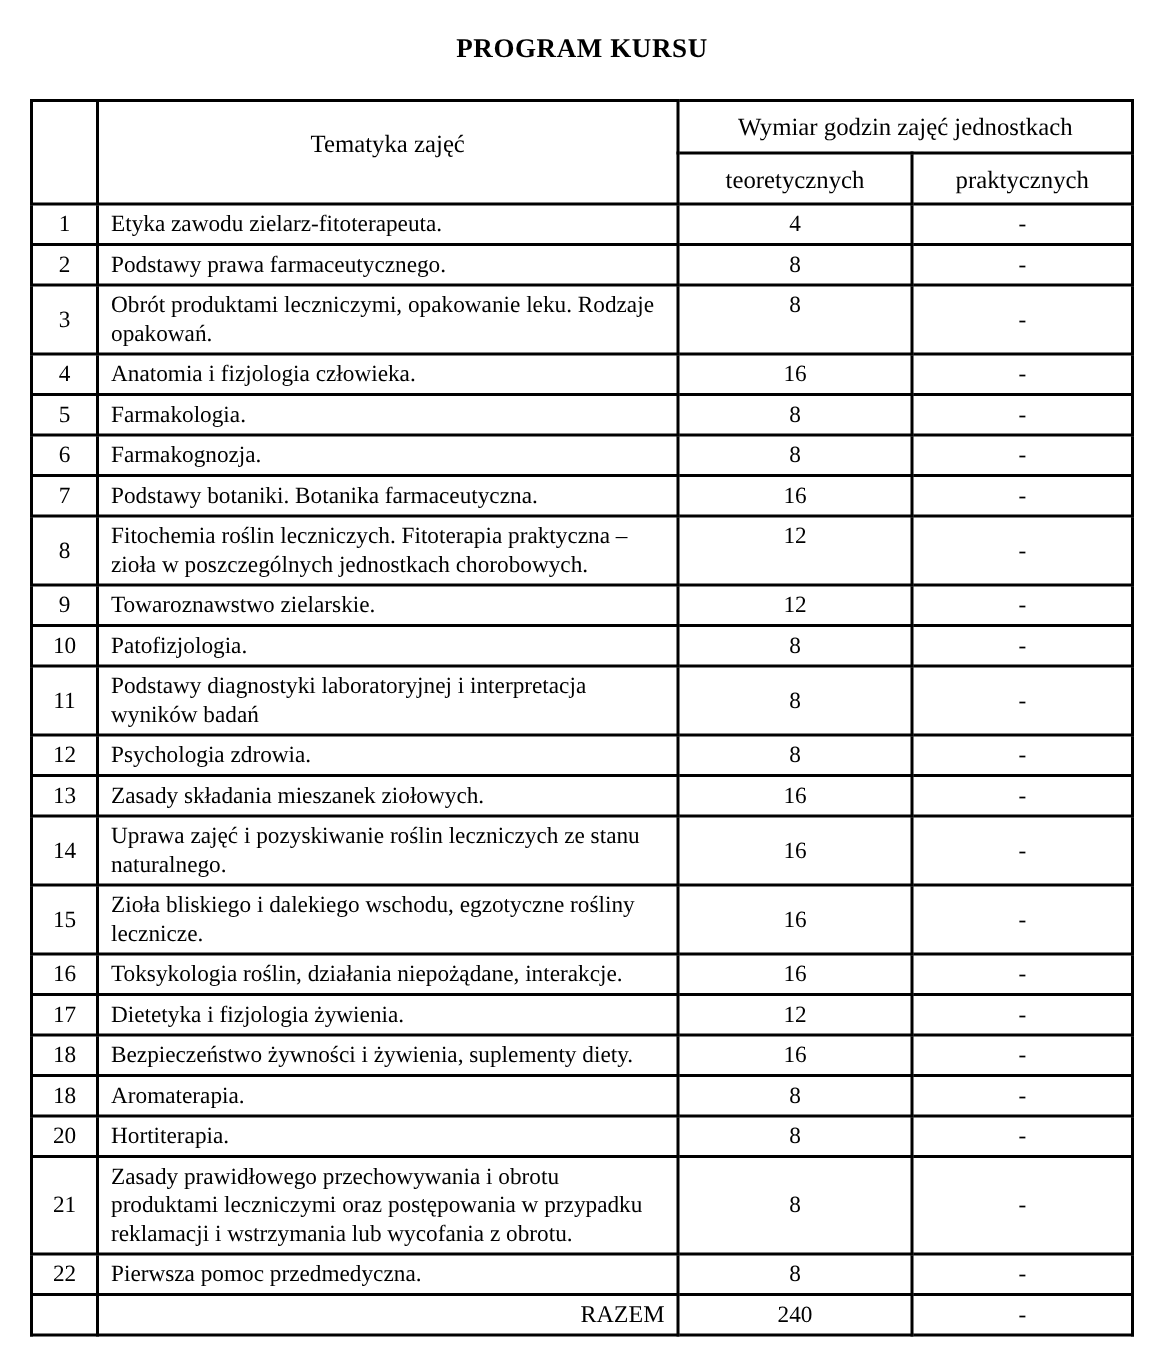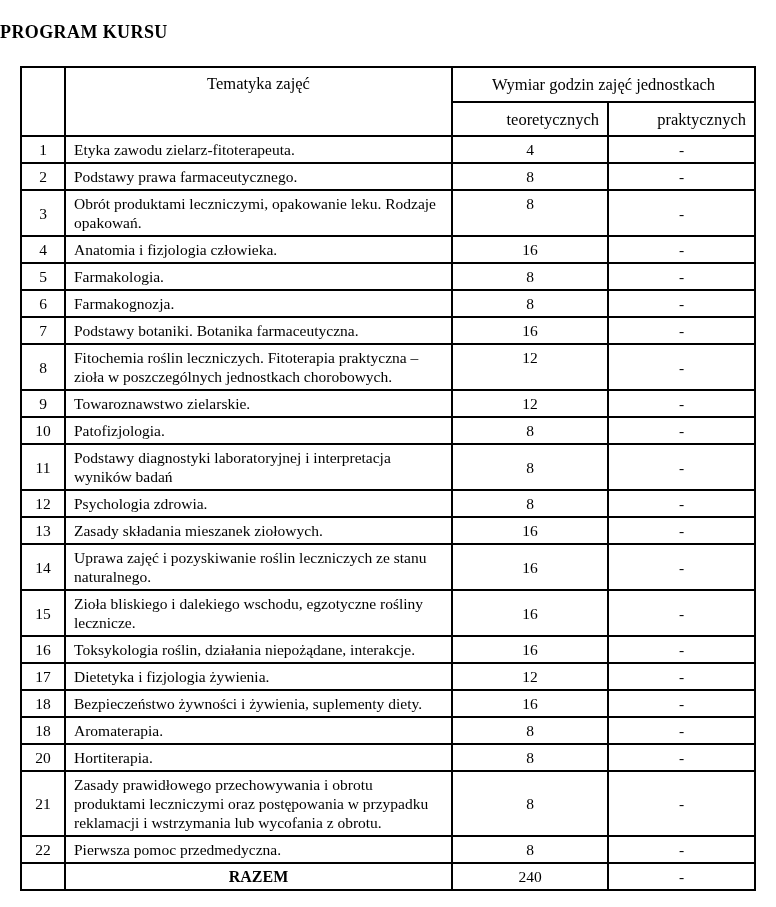--- a/index.html
+++ b/index.html
@@ -8,20 +8,21 @@
     background: #ffffff;
   }
   body {
     width: 776px;
     height: 907px;
     font-family: "Liberation Serif", "DejaVu Serif", serif;
     color: #000000;
     overflow: hidden;
   }
   .doc-title {
+    text-align: center;
     font-weight: bold;
     font-size: 18px;
     letter-spacing: 0.4px;
     padding-top: 22px;
     height: 18px;
   }
   table.course-table {
     border-collapse: collapse;
     table-layout: fixed;
     width: 734px;
@@ -37,41 +38,41 @@
     font-size: 15.5px;
     line-height: 19px;
     padding: 3px 8px;
     vertical-align: middle;
     overflow: hidden;
   }
   .course-table th { font-size: 16.5px; }
   th.h-topic {
     text-align: center;
     vertical-align: top;
-    padding-top: 6px;
+    padding-top: 18px;
   }
   th.h-group {
     text-align: center;
     height: 27px;
   }
   th.h-sub {
-    text-align: right;
+    text-align: center;
     height: 26px;
   }
   td.cell-no {
     text-align: center;
     padding-left: 2px;
     padding-right: 2px;
   }
   td.cell-topic { text-align: left; }
   td.cell-hours { text-align: center; }
   td.cell-hours.v-top { vertical-align: top; }
   td.cell-total-label {
-    text-align: center;
-    font-weight: bold;
+    text-align: right;
+    font-weight: normal;
     font-size: 16px;
   }
   tr.data-row { height: 27px; }
 </style>
 </head>
 <body>
 
 <div class="doc-title">PROGRAM KURSU</div>
 
 <table class="course-table">

